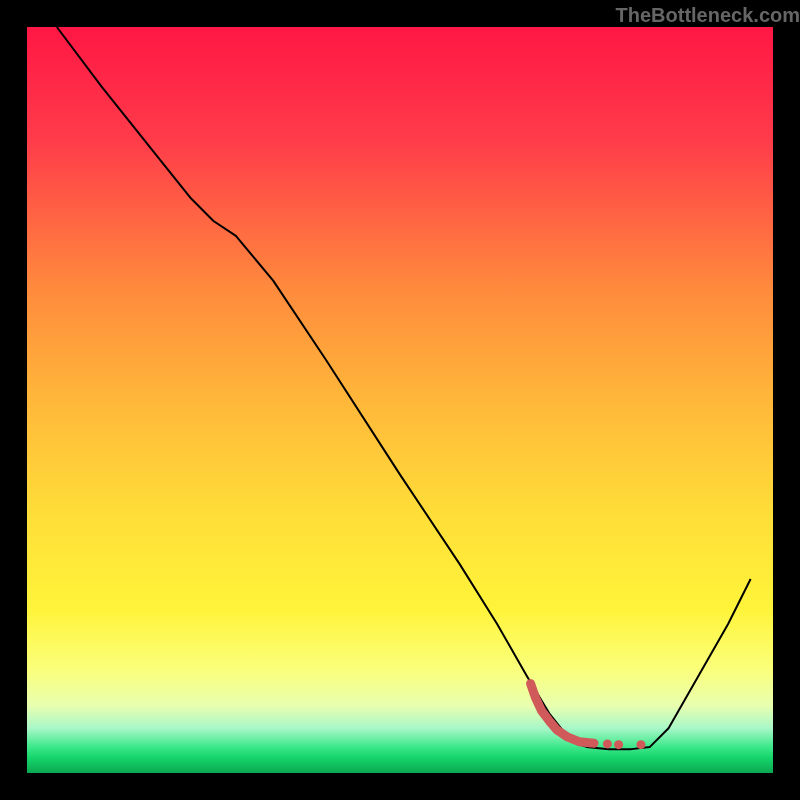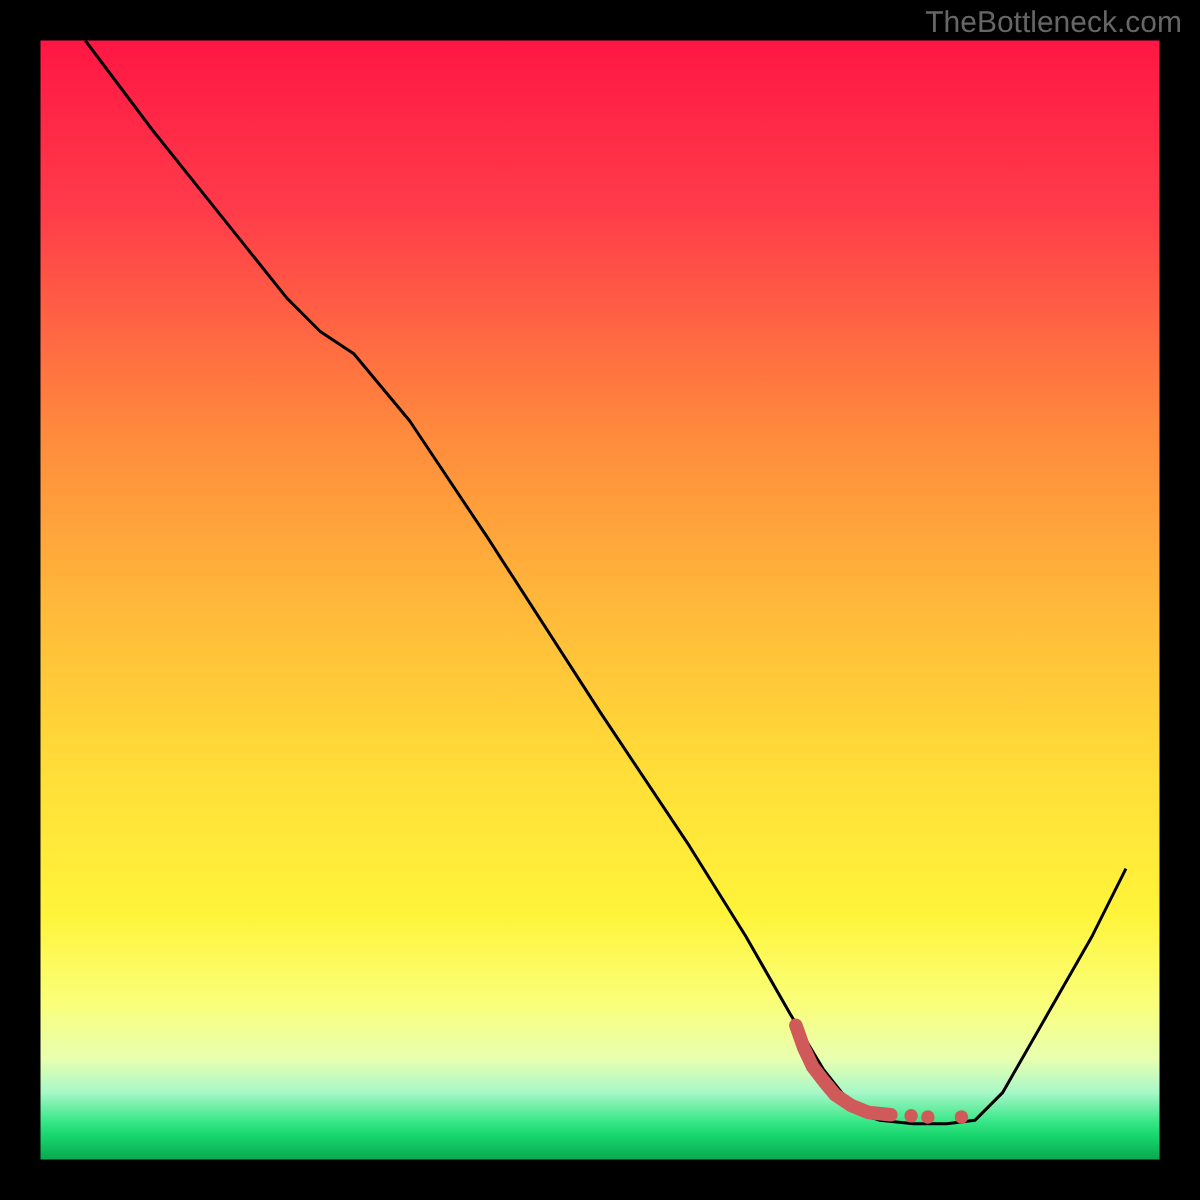--- a/index.html
+++ b/index.html
@@ -12,23 +12,23 @@
   }
   .container {
     position: relative;
     width: 800px;
     height: 800px;
     background: #000;
   }
   .watermark {
     position: absolute;
     top: 4px;
-    right: 12px;
+    right: 0;
     font-size: 20px;
-    font-weight: normal;
+    font-weight: bold;
     color: #666;
     z-index: 10;
   }
   svg {
     display: block;
   }
 </style>
 </head>
 <body>
 

